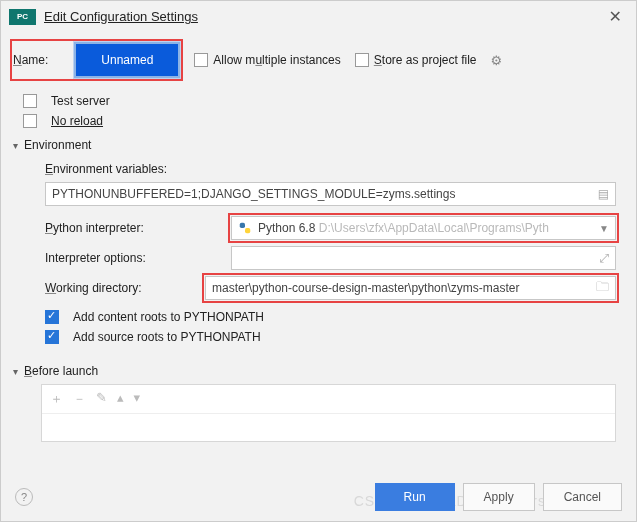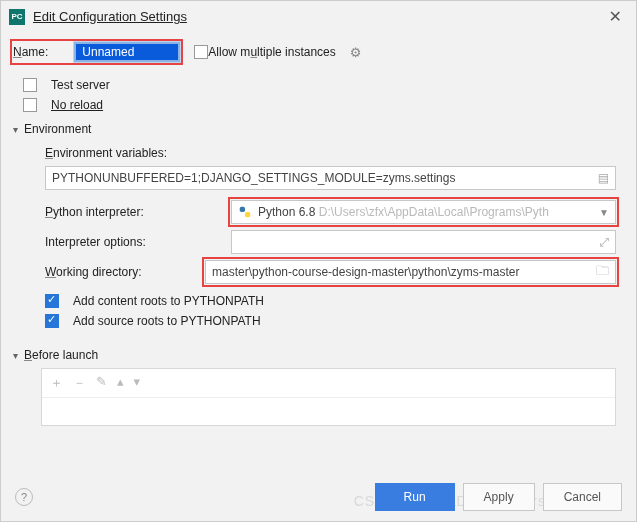--- a/index.html
+++ b/index.html
@@ -1,26 +1,26 @@
 <!DOCTYPE html>
 <html><head>
 <meta charset="utf-8">
 <style>
 * { box-sizing: border-box; margin: 0; padding: 0; }
 body { font-family: "Segoe UI", Arial, sans-serif; font-size: 12px; color: #222; background: #f2f2f2; width: 637px; height: 522px; position: relative; }
 .dialog { background: #f2f2f2; width: 637px; height: 522px; border: 1px solid #ccc; position: relative; }
 .titlebar { display: flex; align-items: center; padding: 4px 8px; }
-.pc-icon { width: 16px; height: 16px; background: #0f766e; color: #fff; font-size: 8px; font-weight: bold; display: flex; align-items: center; justify-content: center; margin-right: 8px; }
+.pc-icon { width: 27px; height: 16px; background: #0f766e; color: #fff; font-size: 8px; font-weight: bold; display: flex; align-items: center; justify-content: center; margin-right: 8px; }
 .title { font-size: 13px; text-decoration: underline; }
 .close-x { margin-left: auto; font-size: 16px; color: #555; cursor: pointer; padding: 2px 6px; }
 .top-row { display: flex; align-items: center; padding: 10px 12px; gap: 14px; }
 .name-group { display: flex; align-items: center; gap: 26px; }
-.name-input { width: 106px; height: 20px; border: 2px solid #8cb3e6; background: #0a5bdb; color: #fff; padding: 4px 6px; font-size: 12px; outline: 1px solid #bdd3f0; }
+.name-input { width: 106px; height: 36px; border: 2px solid #8cb3e6; background: #0a5bdb; color: #fff; padding: 4px 6px; font-size: 12px; outline: 1px solid #bdd3f0; text-align: center; }
 .hl-red { outline: 2px solid #e74343; outline-offset: 1px; }
-.chk-row { display: flex; align-items: flex-start; }
+.chk-row { display: flex; align-items: flex-start; gap: 5px; }
 .chk { width: 14px; height: 14px; border: 1px solid #999; background: #fff; display: inline-block; }
 .chk.checked { background: #2675d8; border-color: #2675d8; position: relative; }
 .chk.checked::after { content: "✓"; color: #fff; font-size: 11px; position: absolute; top: -2px; left: 1px; }
 .gear { font-size: 13px; color: #888; }
 .under { text-decoration: underline; text-decoration-color: #888; }
 .body { padding: 0 20px 0 26px; }
 .indent { padding-left: 18px; }
 .row { display: flex; align-items: center; margin: 6px 0; gap: 14px; }
 .row.top-pad { margin-top: 10px; }
 .section { display: flex; align-items: center; gap: 6px; margin: 10px 0 4px 0; color: #222; }
@@ -56,20 +56,24 @@
   </div>
 
   <div class="top-row">
     <div class="name-group hl-red">
       <span><span class="under">N</span>ame:</span>
       <input class="name-input" value="Unnamed" style="">
     </div>
     <label class="chk-row">
       <span class="chk"></span>
       <span>Allow m<span class="under">u</span>ltiple instances</span>
+    </label>
+    <label class="chk-row">
+      <span class="chk"></span>
+      <span><span class="under">S</span>tore as project file</span>
     </label>
     <span class="gear">⚙</span>
   </div>
 
   <div class="body">
 
     <label class="row" style="margin-left:-4px;">
       <span class="chk"></span>
       <span>Test server</span>
     </label>

